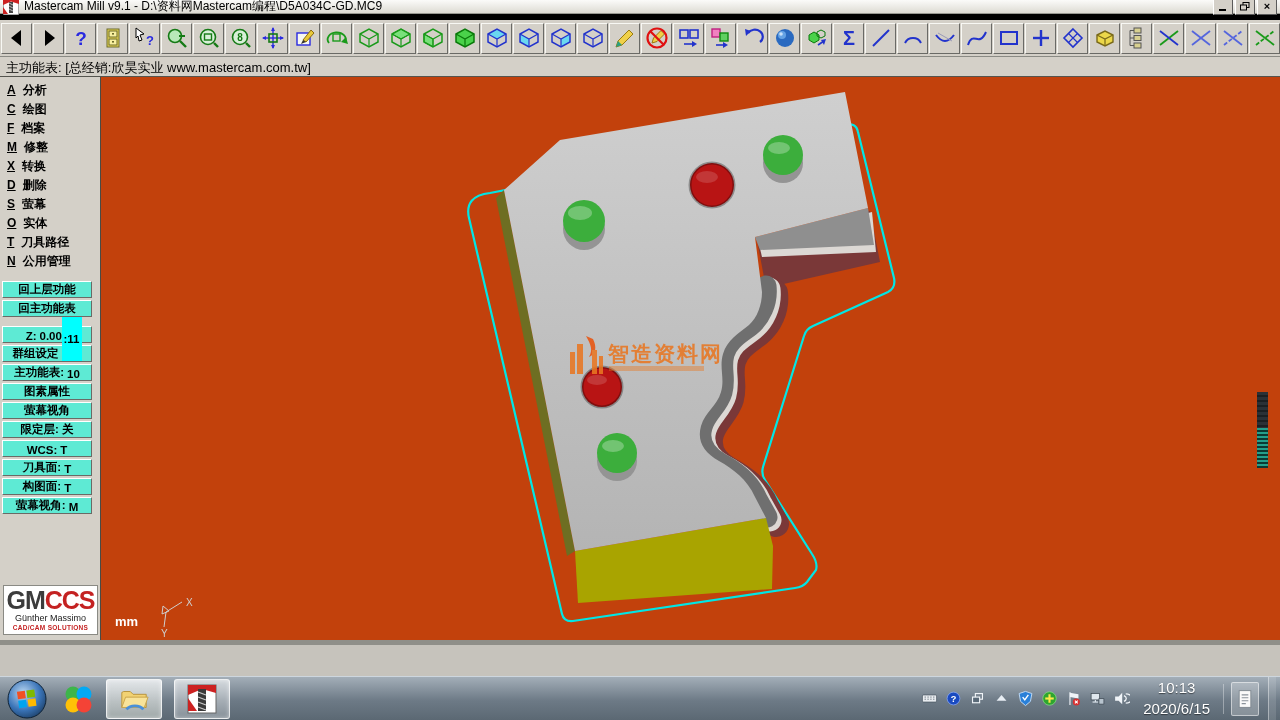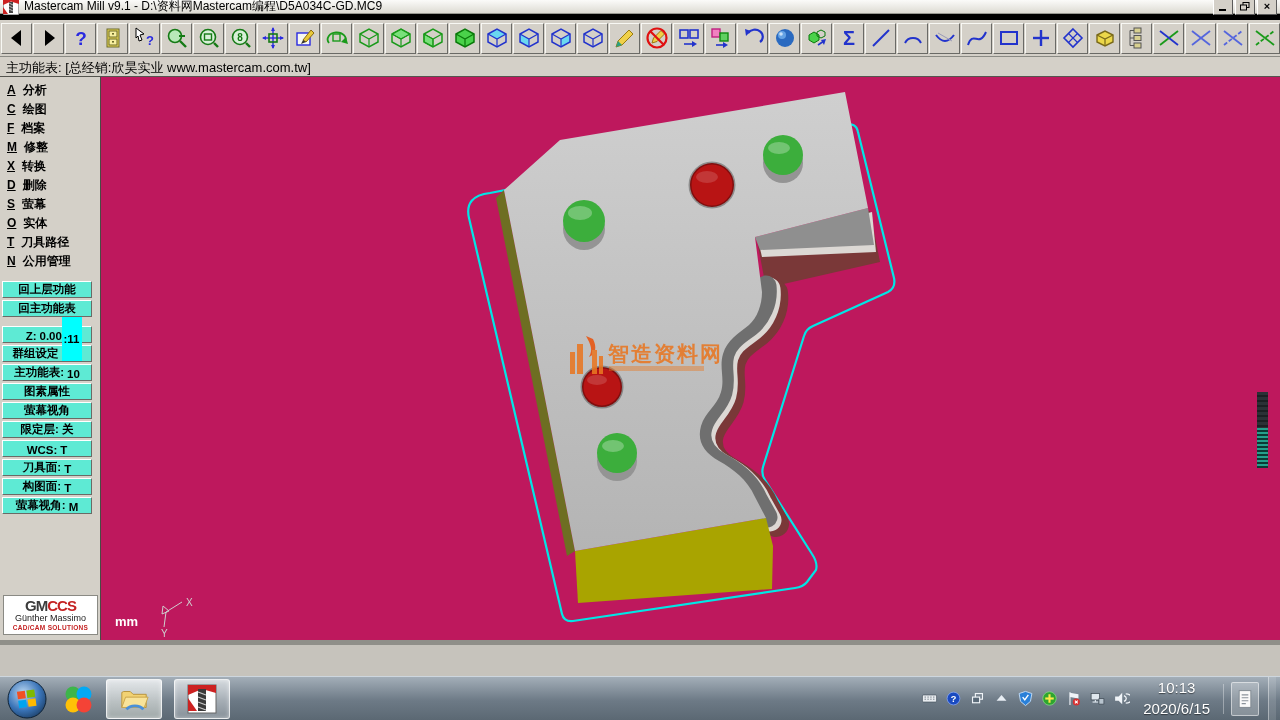--- a/index.html
+++ b/index.html
@@ -31,26 +31,26 @@
   .menu-item{height:19px;font-size:12px;font-weight:bold;color:#000;padding-left:7px;cursor:default;white-space:nowrap}
   .menu-item .hot{text-decoration:underline;margin-right:7px}
   .sidebar-nav{margin-top:9px}
   .sidebar-status{margin-top:9px}
   .side-btn{height:15px;margin:0 8px 2px 2px;background:#5eead4;border:1px solid;
     border-color:#ffffff #6a6a66 #6a6a66 #ffffff;font-size:11.5px;font-weight:bold;color:#000;
     display:flex;align-items:flex-end;justify-content:center;gap:3px;white-space:nowrap}
   .side-btn .hl{background:var(--highlight-cyan,#00ffff);padding:16px 2px}
   .gmccs{position:absolute;left:3px;bottom:5px;width:93px;background:#fff;border:1px solid #8a8a84;
     text-align:center;padding:2px 0 3px 0}
-  .gmccs .big{font-size:15px;font-weight:bold;letter-spacing:-1px;line-height:1}
+  .gmccs .big{font-size:25px;font-weight:bold;letter-spacing:-1px;line-height:1}
   .gmccs .big .gm{color:#3c3c3c}.gmccs .big .ccs{color:#c42222}
   .gmccs .name{font-size:9px;font-weight:normal;color:#1a1a1a;line-height:1.2}
   .gmccs .tag{font-size:6.5px;font-weight:bold;color:#c42222;letter-spacing:.3px}
   
-  .viewport{position:absolute;top:77px;left:101px;width:1179px;height:563px;background:#be185d}
+  .viewport{position:absolute;top:77px;left:101px;width:1179px;height:563px;background:#c2410c}
   .edge-widget{position:absolute;left:1156px;top:315px;width:11px;height:76px}
   .edge-widget .top{height:36px;background:repeating-linear-gradient(180deg,#2b3136 0 3px,#1b2023 3px 5px)}
   .edge-widget .bot{height:40px;background:repeating-linear-gradient(180deg,#25a08c 0 2px,#0c3a34 2px 4px)}
   
   .prompt-strip{position:absolute;top:640px;left:0;width:1280px;height:36px;background:#c6c3bc;
     border-top:5px solid #8f8f89;box-sizing:border-box}
   
   .taskbar{position:absolute;top:676px;left:0;width:1280px;height:44px;
     background:linear-gradient(#a3aeb8,#6d7a86 55%,#5b6873);border-top:1px solid #cdd6de;
     box-sizing:border-box;display:flex;align-items:center}

